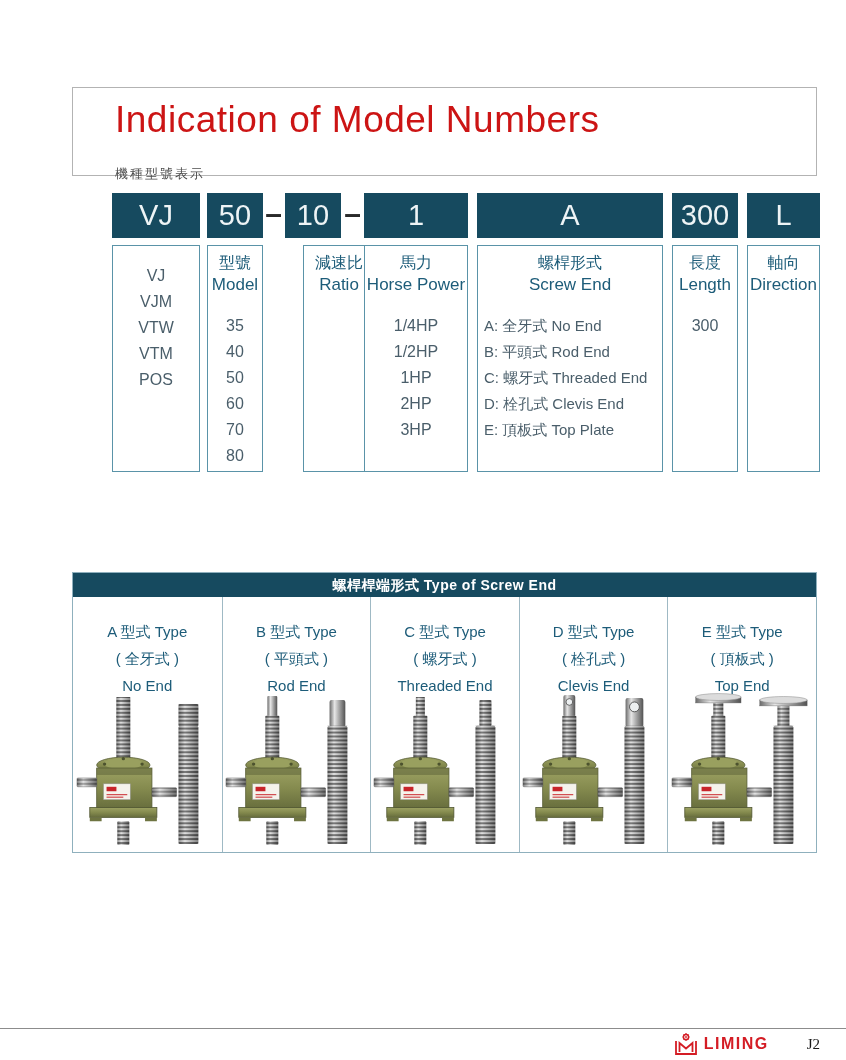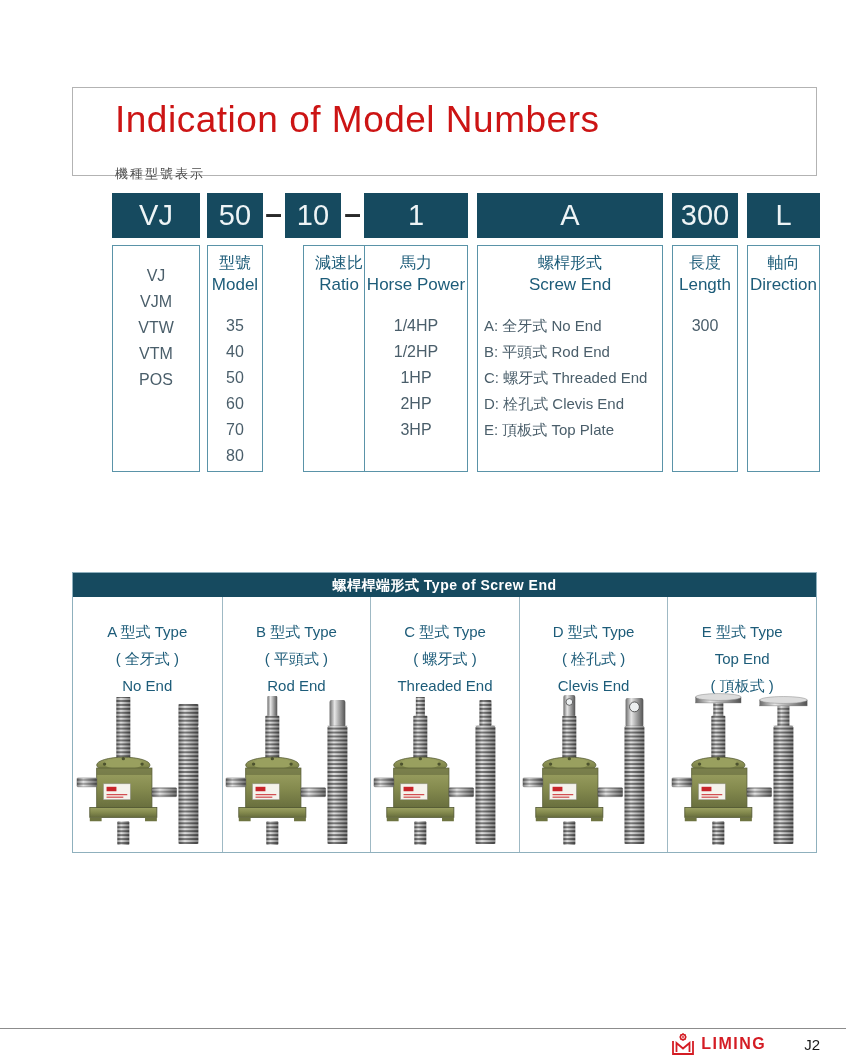--- a/index.html
+++ b/index.html
@@ -61,21 +61,21 @@
   }
   .st-img{height:167px;display:flex;align-items:flex-end;justify-content:center;}
 
   
   .footer-line{left:0;top:1028px;width:846px;border-top:1px solid #8c8c8c;height:0;}
   .footer{top:1032px;right:26px;display:flex;align-items:center;}
   .brand-name{
     margin-left:5px;font-size:16px;font-weight:bold;color:#d41c24;letter-spacing:1.5px;
   }
   .page-number{
-    margin-left:38px;font-family:Liberation Sans, sans-serif;font-size:15px;color:#1a1a1a;
+    margin-left:38px;font-family:Liberation Serif, serif;font-size:15px;color:#1a1a1a;
   }
 </style>
 </head>
 <body>
 
 <svg width="0" height="0" style="position:absolute" aria-hidden="true">
   <defs>
     <linearGradient id="met" x1="0" x2="1" y1="0" y2="0">
       <stop offset="0" stop-color="#6a6a6a"></stop>
         <stop offset="0.32" stop-color="#e6e6e6"></stop>
@@ -284,22 +284,22 @@
           <rect x="107" y="6" width="18" height="29" rx="2" fill="url(#met)"></rect>
           <circle cx="116" cy="15" r="5" fill="#eceff0" stroke="#4a4a4a" stroke-width="0.9"></circle>
           <use href="#rod-base"></use>
         </svg>
       </div>
     </div>
 
     <div class="st-cell">
       <div class="st-type">
         <div>E 型式 Type</div>
+        <div>( 頂板式 )</div>
         <div>Top End</div>
-        <div>( 頂板式 )</div>
       </div>
       <div class="st-img">
         <svg width="147" height="160" viewBox="0 0 149 162">
           <rect x="45" y="11" width="10" height="14" fill="url(#met)"></rect>
           <rect x="45" y="11" width="10" height="14" fill="url(#thr)" opacity="0.7"></rect>
           <rect x="27" y="5" width="46" height="6" fill="url(#met)" stroke="#666" stroke-width="0.4"></rect>
           <ellipse cx="50" cy="5" rx="23" ry="3.5" fill="#dcdcdc" stroke="#888" stroke-width="0.5"></ellipse>
           <use href="#jack-base"></use>
           <rect x="110" y="14" width="12" height="21" fill="url(#met)"></rect>
           <rect x="110" y="14" width="12" height="21" fill="url(#thr)" opacity="0.7"></rect>

